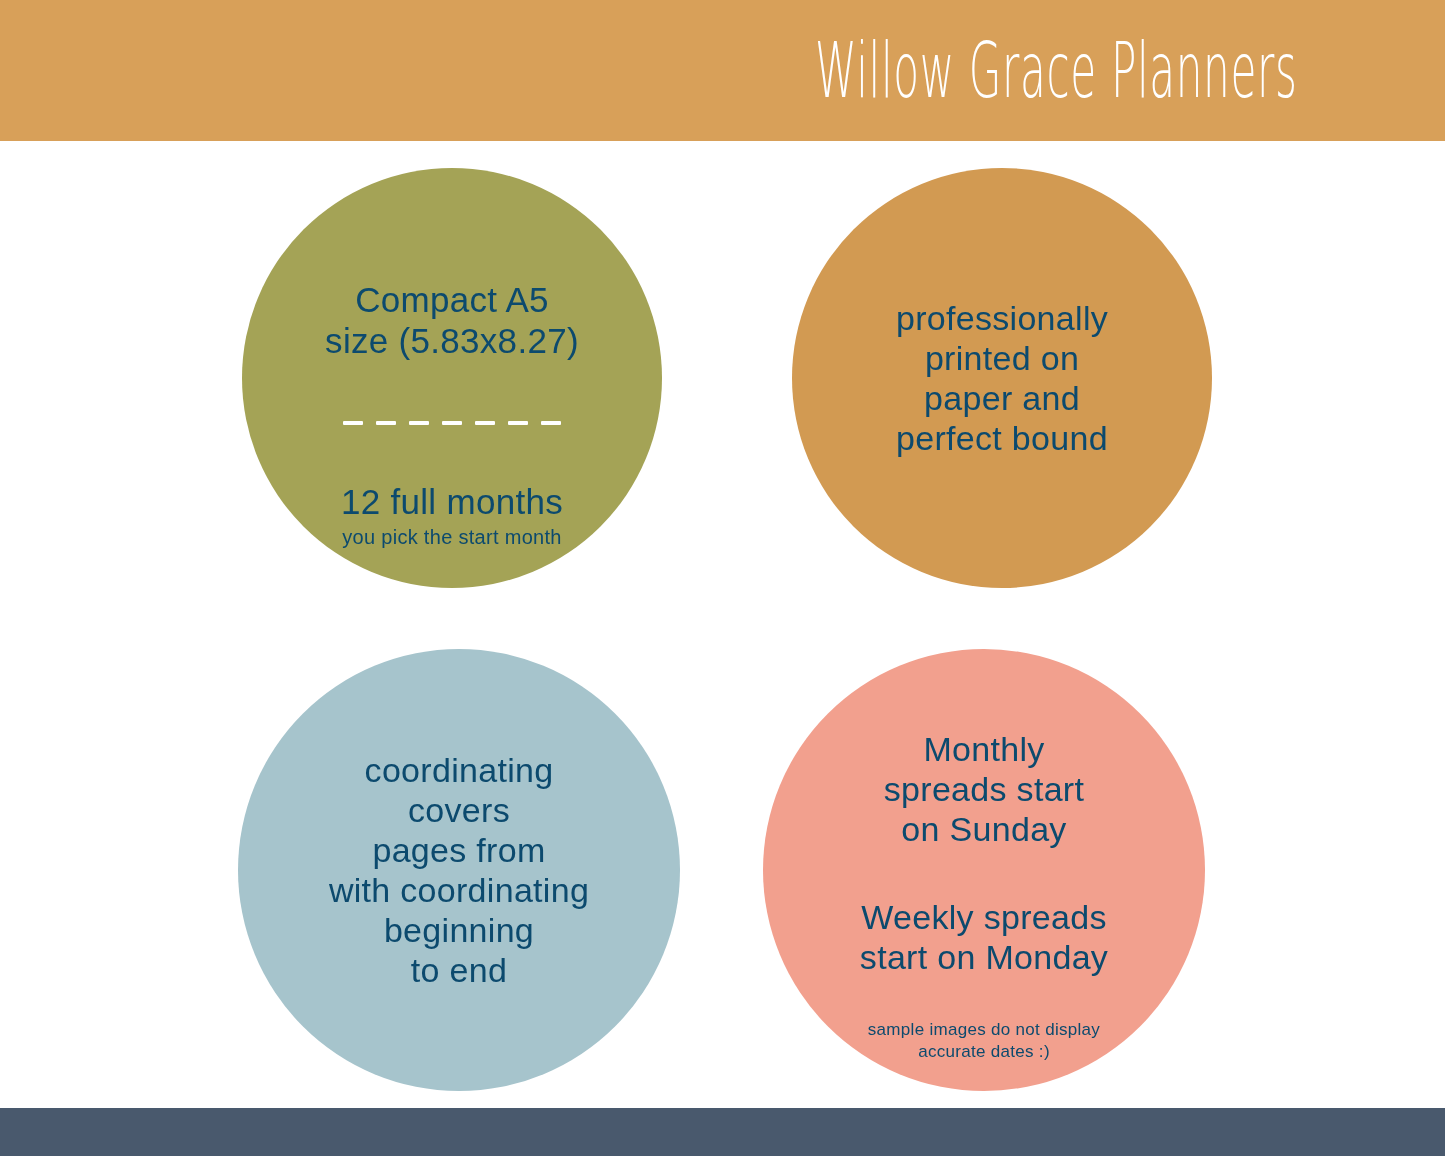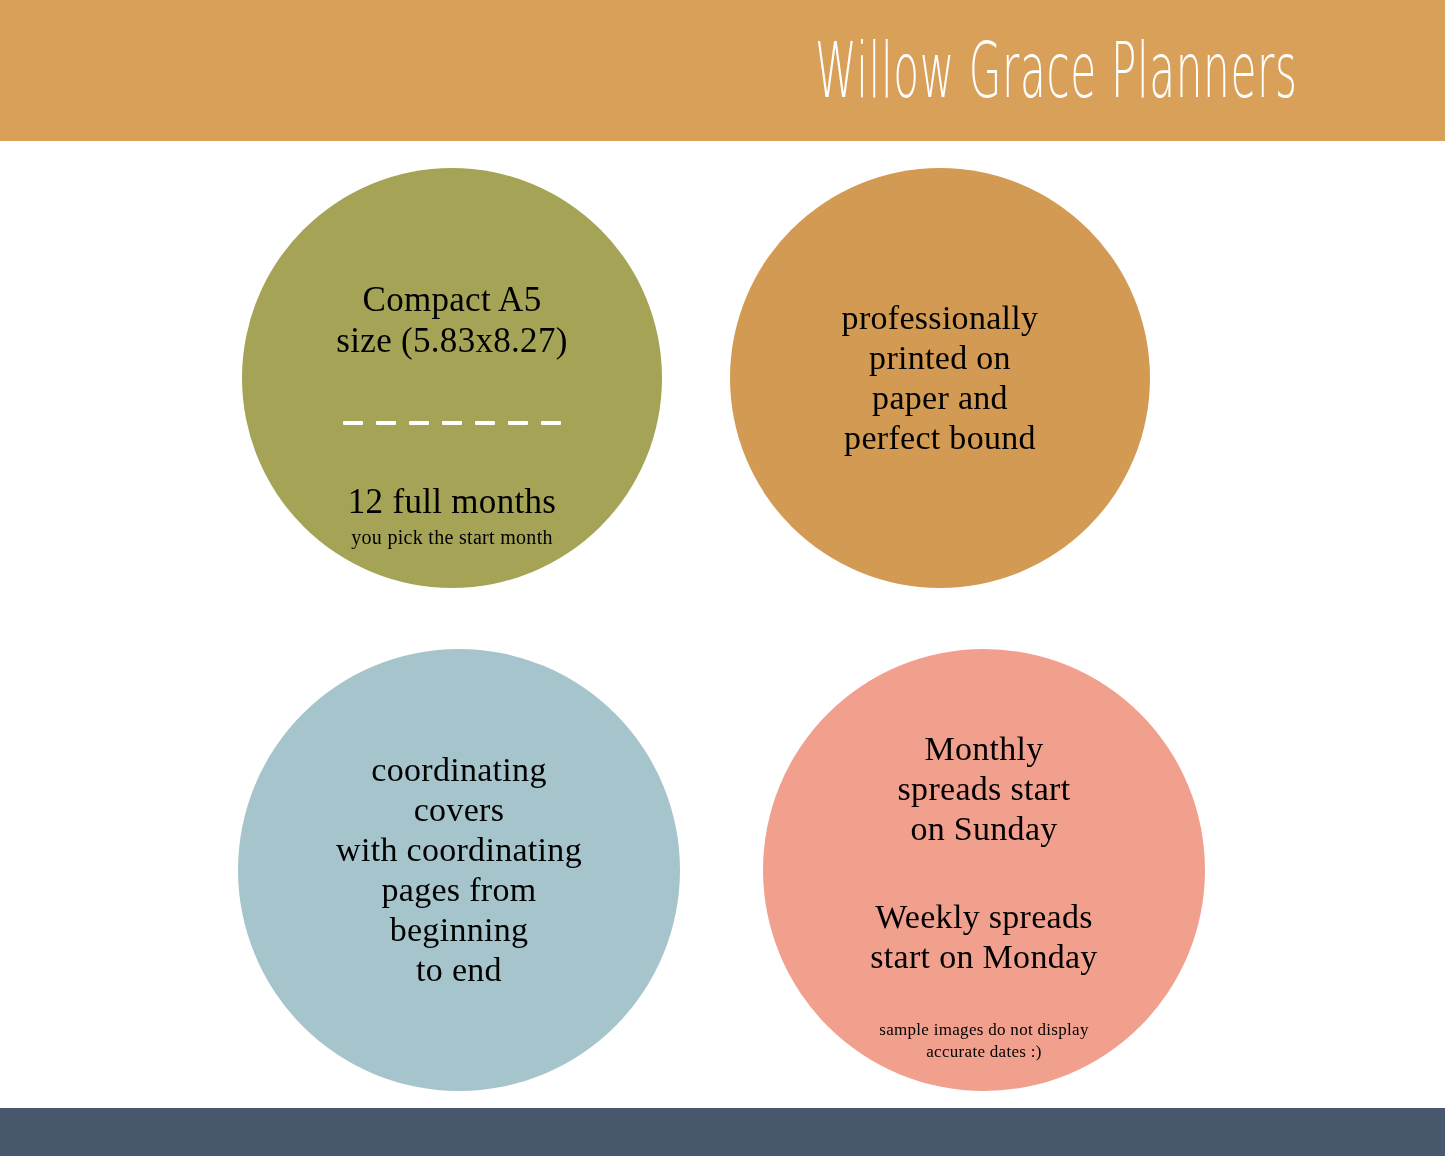--- a/index.html
+++ b/index.html
@@ -67,21 +67,21 @@
   }
 
   .circle-green {
     left: 242px;
     top: 27px;
     width: 420px;
     height: 420px;
     background: #a4a356;
   }
   .circle-ochre {
-    left: 730px;
+    left: 792px;
     top: 27px;
     width: 420px;
     height: 420px;
     background: #d29a52;
   }
   .circle-blue {
     left: 238px;
     top: 508px;
     width: 442px;
     height: 442px;
@@ -90,23 +90,23 @@
   .circle-pink {
     left: 763px;
     top: 508px;
     width: 442px;
     height: 442px;
     background: #f2a08e;
   }
 
   
   .txt {
-    font-family: Liberation Serif, serif;
+    font-family: Liberation Sans, sans-serif;
     font-weight: 300;
-    color: #000000;
+    color: #0c4a6e;
     line-height: 1.18;
     letter-spacing: 0.3px;
   }
   .txt-lg { font-size: 35px; }
   .txt-md { font-size: 34px; }
   .txt-sm { font-size: 20px; }
   .txt-xs { font-size: 17px; line-height: 1.3; }
 
   .block { margin: 0; padding: 0; }
 
@@ -212,22 +212,22 @@
         <div class="txt txt-md block ochre-line">printed on</div>
         <div class="txt txt-md block ochre-line">paper and</div>
         <div class="txt txt-md block ochre-line">perfect bound</div>
       </div>
     </div>
 
     <div class="circle circle-blue">
       <div class="blue-inner">
         <div class="txt txt-md block">coordinating</div>
         <div class="txt txt-md block">covers</div>
+        <div class="txt txt-md block">pages from</div>
         <div class="txt txt-md block">with coordinating</div>
-        <div class="txt txt-md block">pages from</div>
         <div class="txt txt-md block">beginning</div>
         <div class="txt txt-md block">to end</div>
       </div>
     </div>
 
     <div class="circle circle-pink">
       <div class="pink-inner">
         <div class="txt txt-md block">Monthly</div>
         <div class="txt txt-md block">spreads start</div>
         <div class="txt txt-md block">on Sunday</div>

